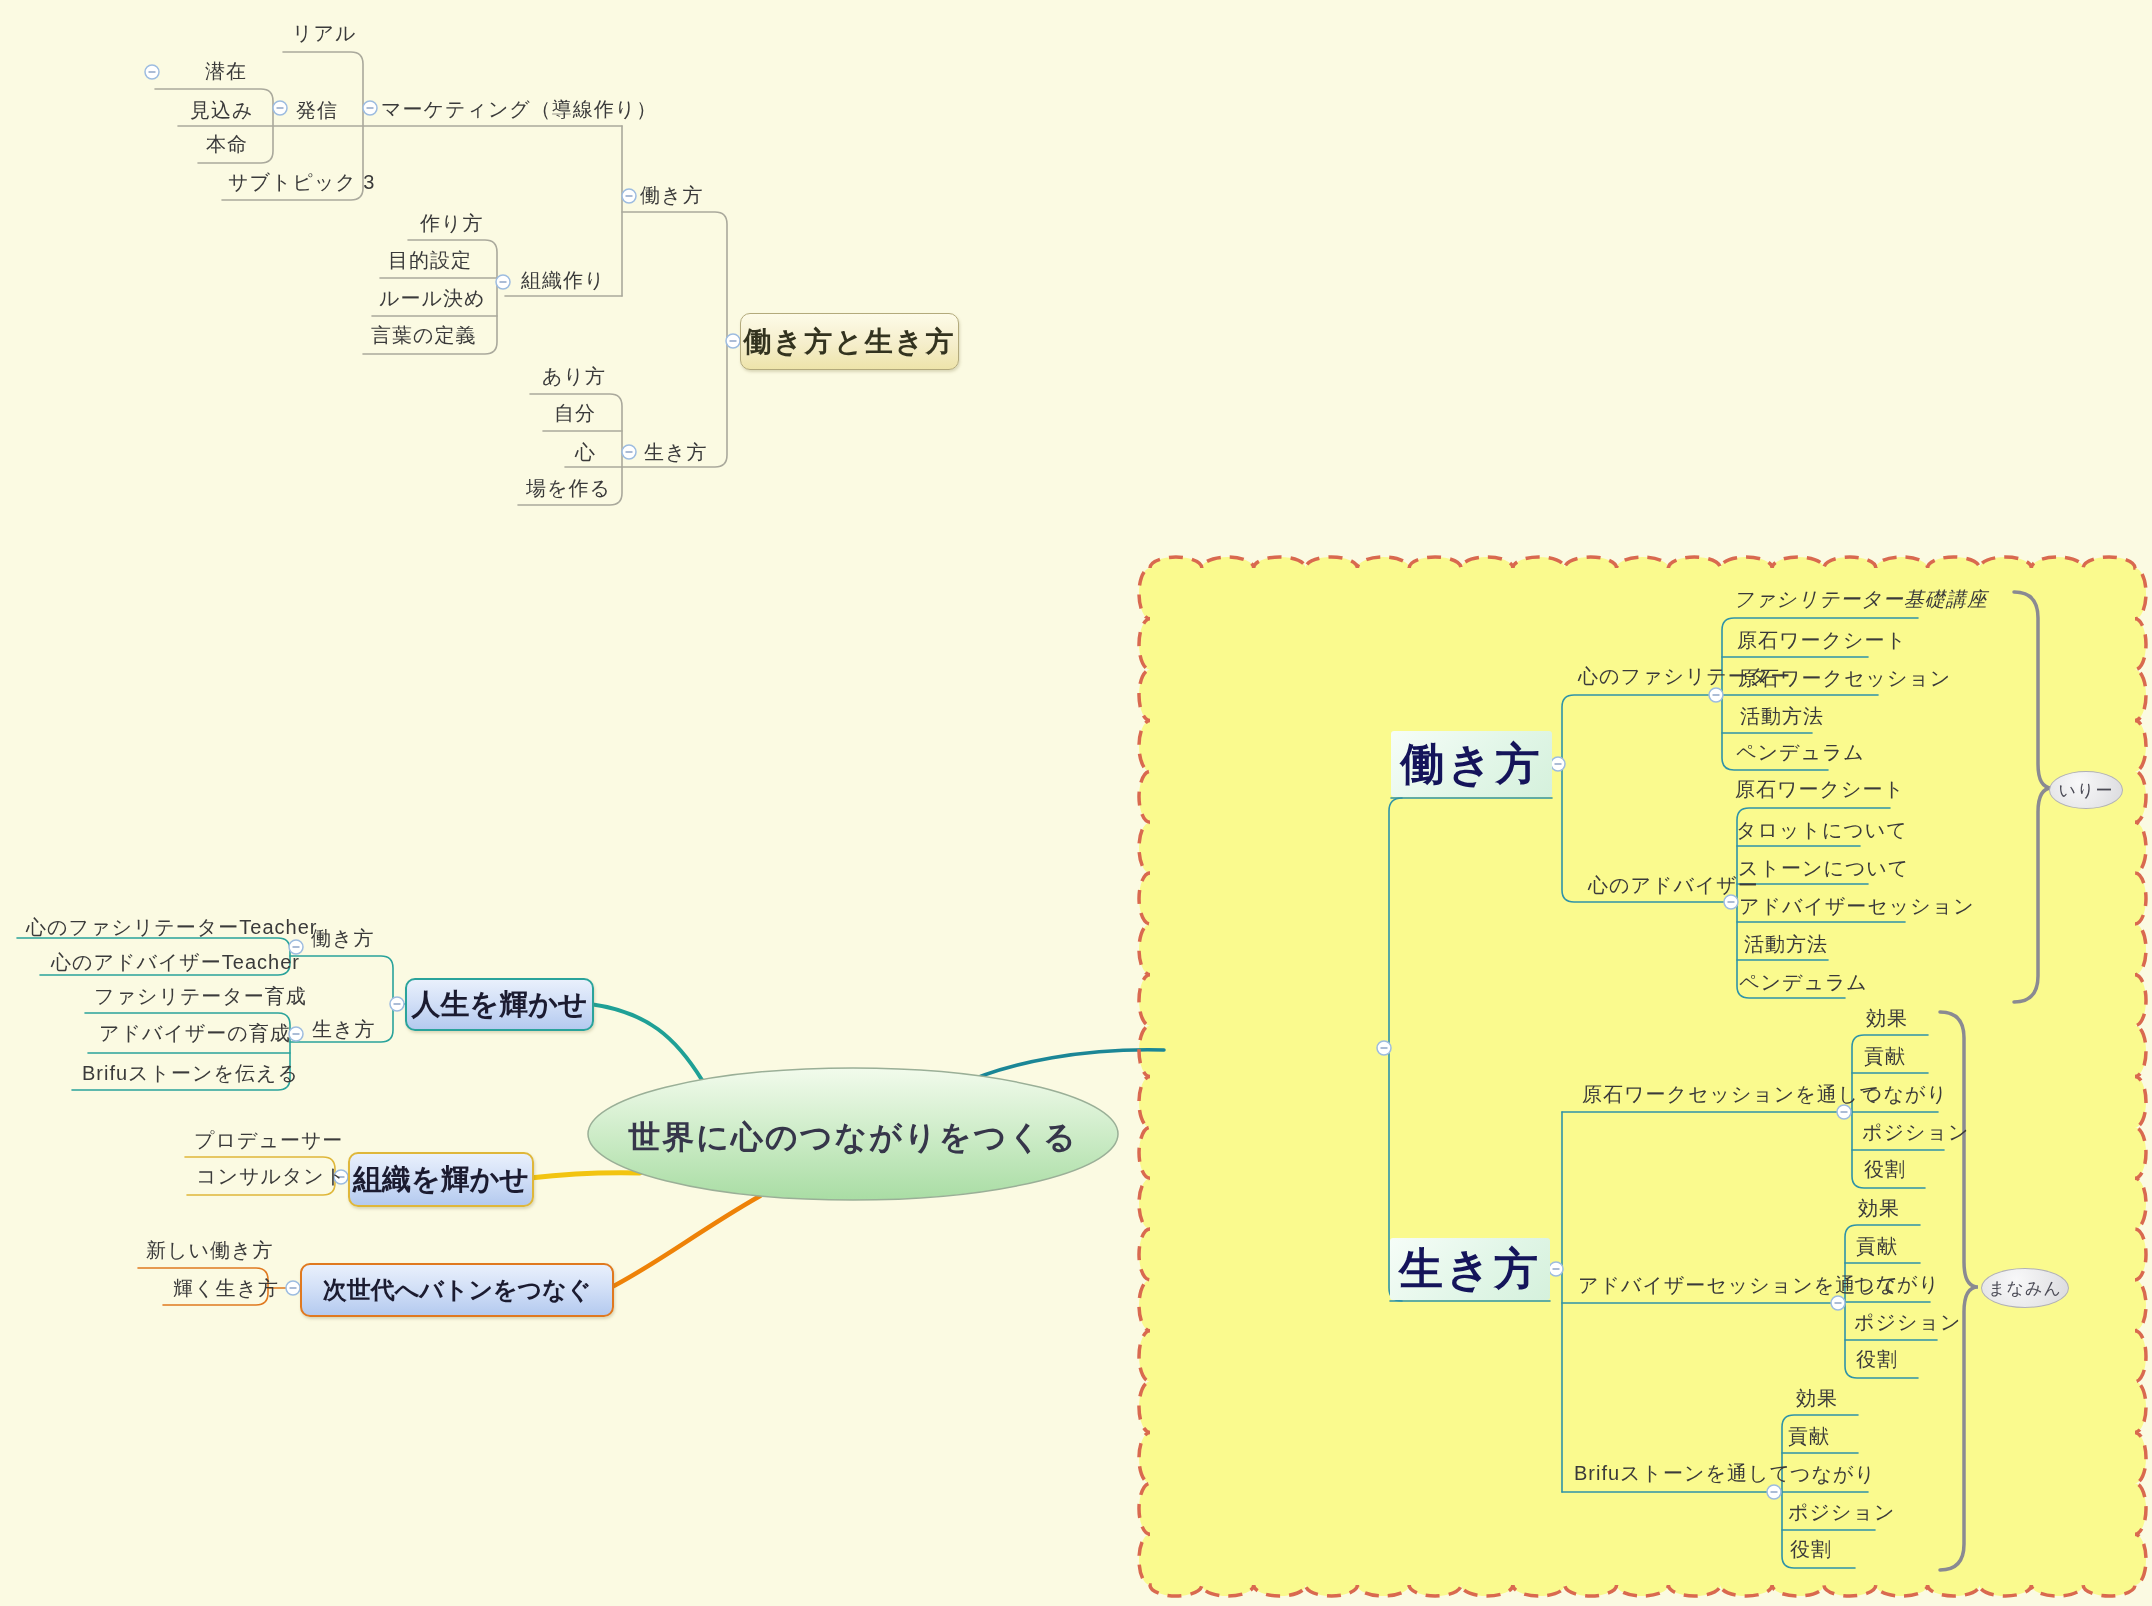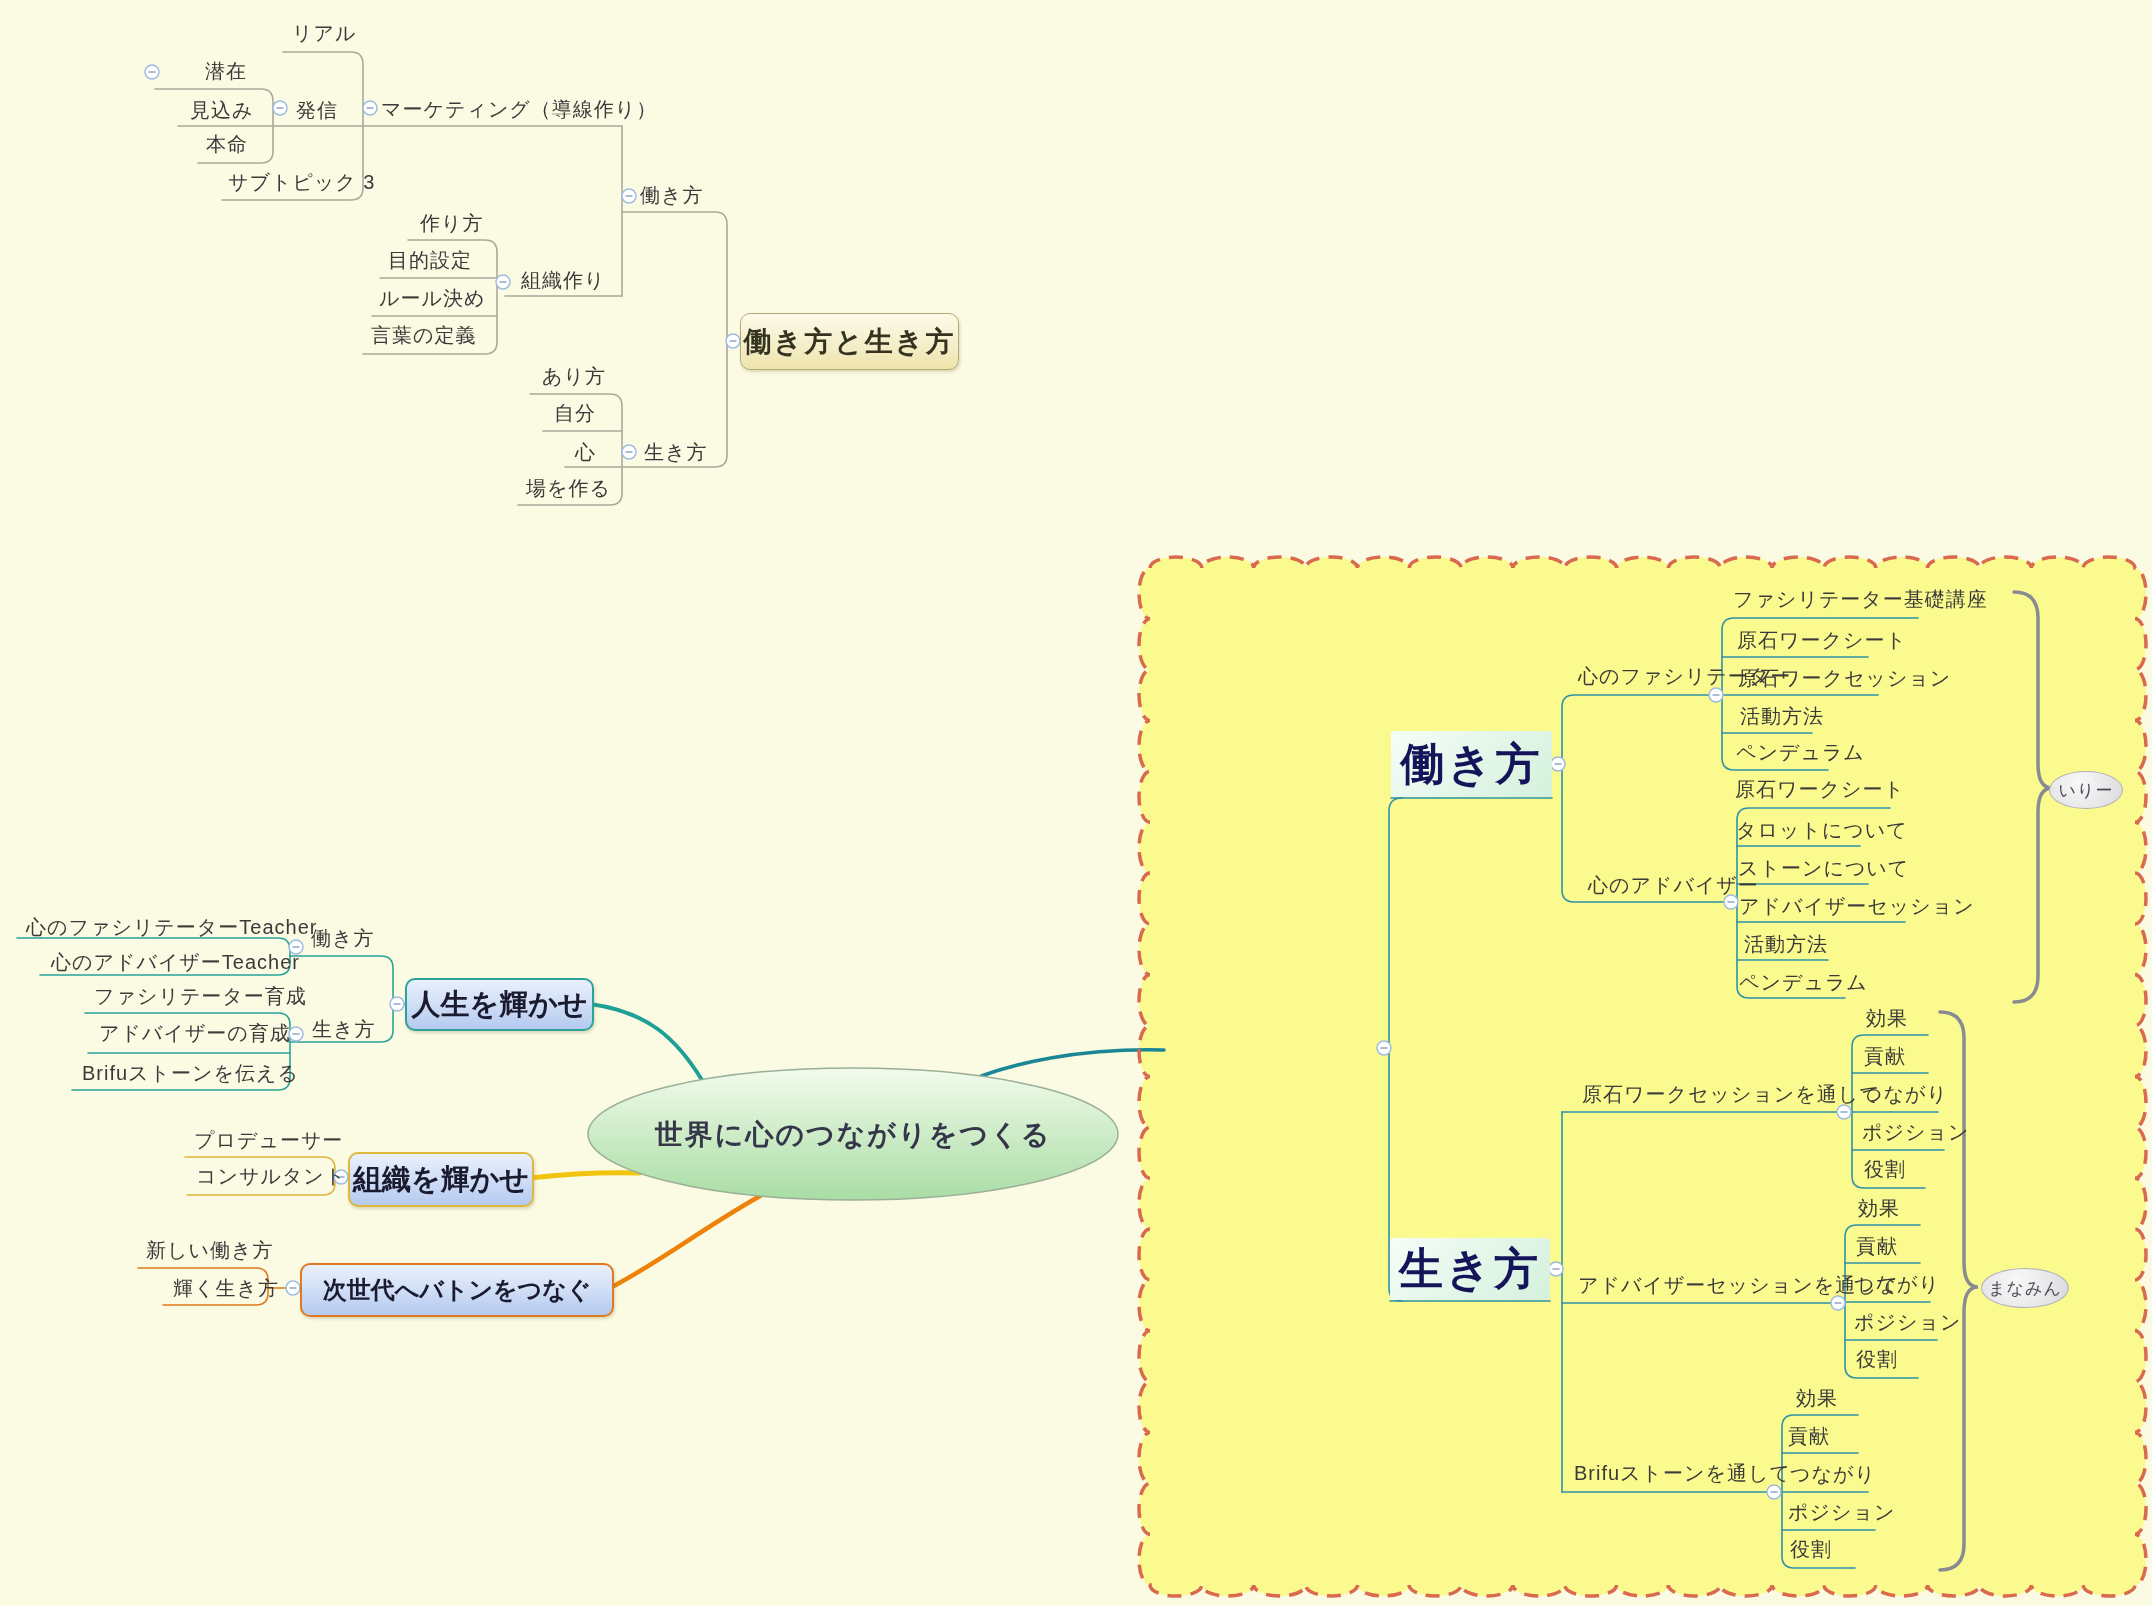--- a/index.html
+++ b/index.html
@@ -11,21 +11,21 @@
        box-shadow:1px 2px 3px rgba(120,110,60,.25);white-space:nowrap;}
   .box.blue{background:linear-gradient(180deg,#e9f0fc 0%,#d3e0f7 45%,#b4caef 100%);color:#1b1b30;font-weight:bold;}
   .box.b-teal{border:2px solid #2aa39b;}
   .box.b-yellow{border:2px solid #dfb73a;}
   .box.b-orange{border:2px solid #e0791f;}
   .box.b-blue{border:2px solid #7da2d8;}
   .box.root-tl{background:linear-gradient(180deg,#fdfbe8 0%,#f5eecb 55%,#eee4aa 100%);
        border:1.5px solid #b3aa7c;color:#33331f;font-weight:bold;font-size:28px;letter-spacing:2px;}
   .box.mint{background:linear-gradient(135deg,#f6fdf8 0%,#e2f6e8 55%,#d5f1dc 100%);
        border-radius:3px;box-shadow:none;color:#14145a;font-weight:bold;letter-spacing:3px;}
-  .ellipse-label{position:absolute;text-align:center;font-weight:bold;font-size:28px;letter-spacing:2px;color:#36364a;}
+  .ellipse-label{position:absolute;text-align:center;font-weight:bold;font-size:32px;letter-spacing:2px;color:#36364a;}
   .bubble{position:absolute;display:flex;align-items:center;justify-content:center;border-radius:50%;
        background:radial-gradient(circle at 40% 30%,#f8f8f9 0%,#e8e8ea 55%,#d9d9dd 100%);
        border:1.5px solid #b0b0b8;color:#4a4a55;font-size:17px;letter-spacing:1px;}
 </style>
 </head>
 <body>
 
 <div id="canvas">
   <svg id="wires" width="2152" height="1606" viewBox="0 0 2152 1606">
     <defs>
@@ -211,21 +211,21 @@
     <div class="lbl" style="left: 311px; top: 927px;">働き方</div>
     <div class="lbl" style="left: 312px; top: 1018px;">生き方</div>
     <div class="lbl" style="left: 94px; top: 985px;">ファシリテーター育成</div>
     <div class="lbl" style="left: 99px; top: 1022px; text-align: right;">アドバイザーの育成</div>
     <div class="lbl" style="left: 82px; top: 1062px;">Brifuストーンを伝える</div>
     <div class="lbl" style="left: 194px; top: 1129px;">プロデューサー</div>
     <div class="lbl" style="left: 196px; top: 1165px;">コンサルタント</div>
     <div class="lbl" style="left: 146px; top: 1239px;">新しい働き方</div>
     <div class="lbl" style="left: 173px; top: 1277px;">輝く生き方</div>
     <div class="lbl" style="left: 1578px; top: 665px;">心のファシリテーター</div>
-    <div class="lbl" style="left: 1733px; top: 588px;">ファシリテーター基礎講座</div>
+    <div class="lbl" style="left: 1733px; top: 588px; font-style: italic;">ファシリテーター基礎講座</div>
     <div class="lbl" style="left: 1737px; top: 629px;">原石ワークシート</div>
     <div class="lbl" style="left: 1738px; top: 667px;">原石ワークセッション</div>
     <div class="lbl" style="left: 1740px; top: 705px;">活動方法</div>
     <div class="lbl" style="left: 1736px; top: 741px;">ペンデュラム</div>
     <div class="lbl" style="left: 1588px; top: 874px;">心のアドバイザー</div>
     <div class="lbl" style="left: 1735px; top: 778px;">原石ワークシート</div>
     <div class="lbl" style="left: 1736px; top: 819px;">タロットについて</div>
     <div class="lbl" style="left: 1738px; top: 857px;">ストーンについて</div>
     <div class="lbl" style="left: 1739px; top: 895px;">アドバイザーセッション</div>
     <div class="lbl" style="left: 1744px; top: 933px;">活動方法</div>

